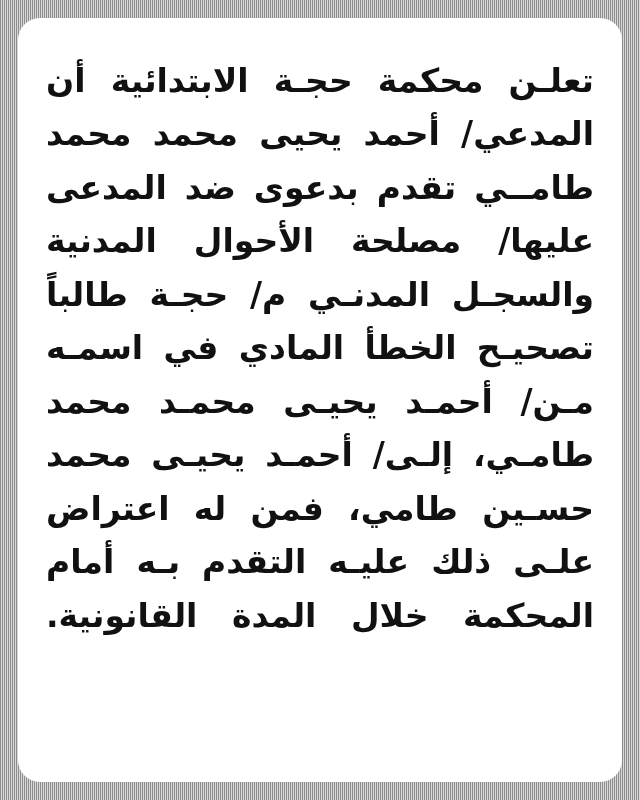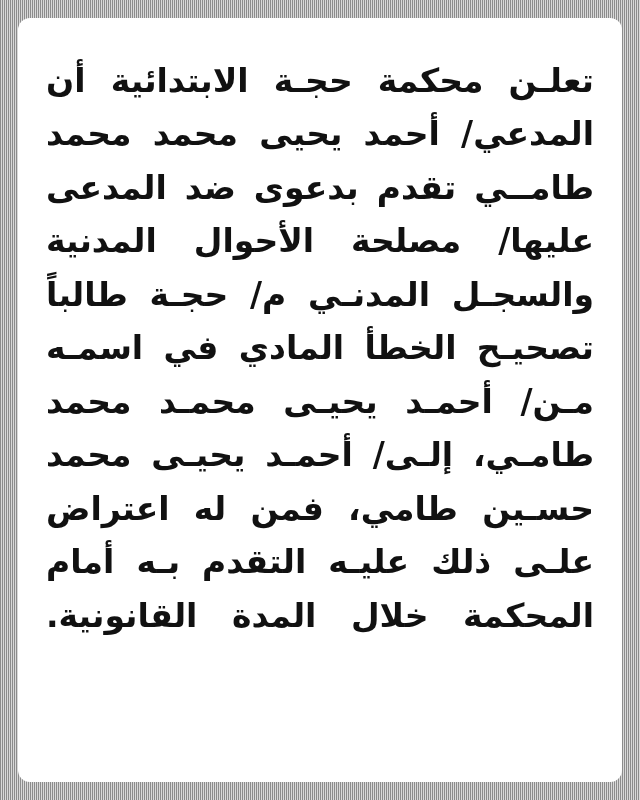--- a/index.html
+++ b/index.html
@@ -21,21 +21,21 @@
       repeating-linear-gradient(90deg, #8c8c8c 0px, #8c8c8c 1px, #d9d9d9 1px, #d9d9d9 2px);
     overflow: hidden;
   }
   .notice-card {
     position: absolute;
     left: 18px;
     top: 18px;
     right: 18px;
     bottom: 18px;
     background: #ffffff;
-    border-radius: 12px;
+    border-radius: 22px;
     box-sizing: border-box;
     padding: 36px 28px 12px 28px;
     display: flex;
     align-items: flex-start;
     justify-content: center;
   }
   .notice-body {
     direction: rtl;
     text-align: justify;
     text-align-last: justify;

